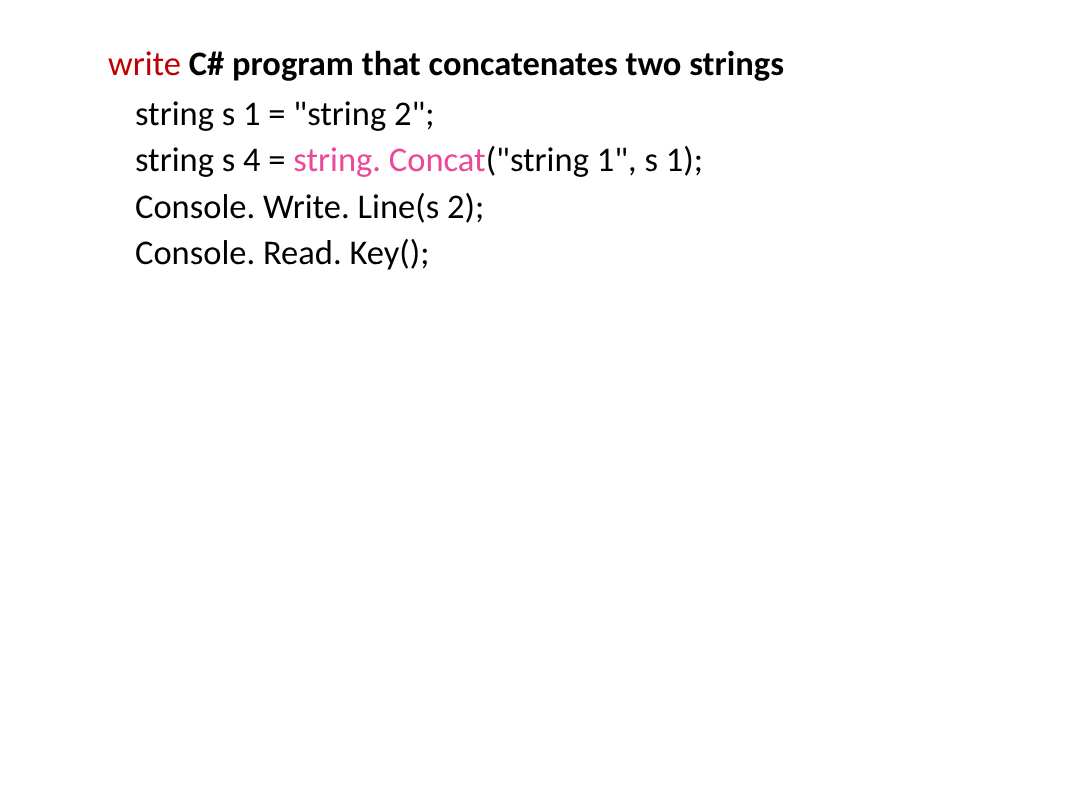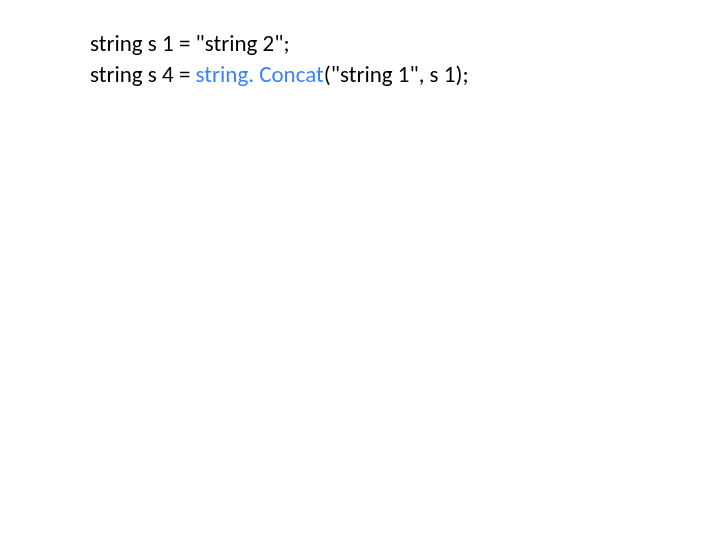--- a/index.html
+++ b/index.html
@@ -41,28 +41,33 @@
   .prompt .rest {
     color: #000000;
     font-weight: 700;
   }
   .code-line {
     color: #000000;
     font-weight: 400;
     margin-left: 18px;
   }
   .concat {
-    color: #3b82f6;
+    color: #ec4899;
     margin-top: 22px;
   }
 </style>
 </head>
 <body>
 
 <div class="slide">
 
   <div class="body">
+    <div class="prompt">
+      <span class="write">write</span><span class="rest">  C# program that concatenates two strings</span>
+    </div>
     <div class="code-line">string s 1 = "string 2";</div>
     <div class="code-line">
       <span>string s 4 = </span><span class="concat">string. Concat</span><span>("string 1", s 1);</span>
     </div>
+    <div class="code-line">Console. Write. Line(s 2);</div>
+    <div class="code-line">Console. Read. Key();</div>
   </div>
 </div>
 
 </body></html>

